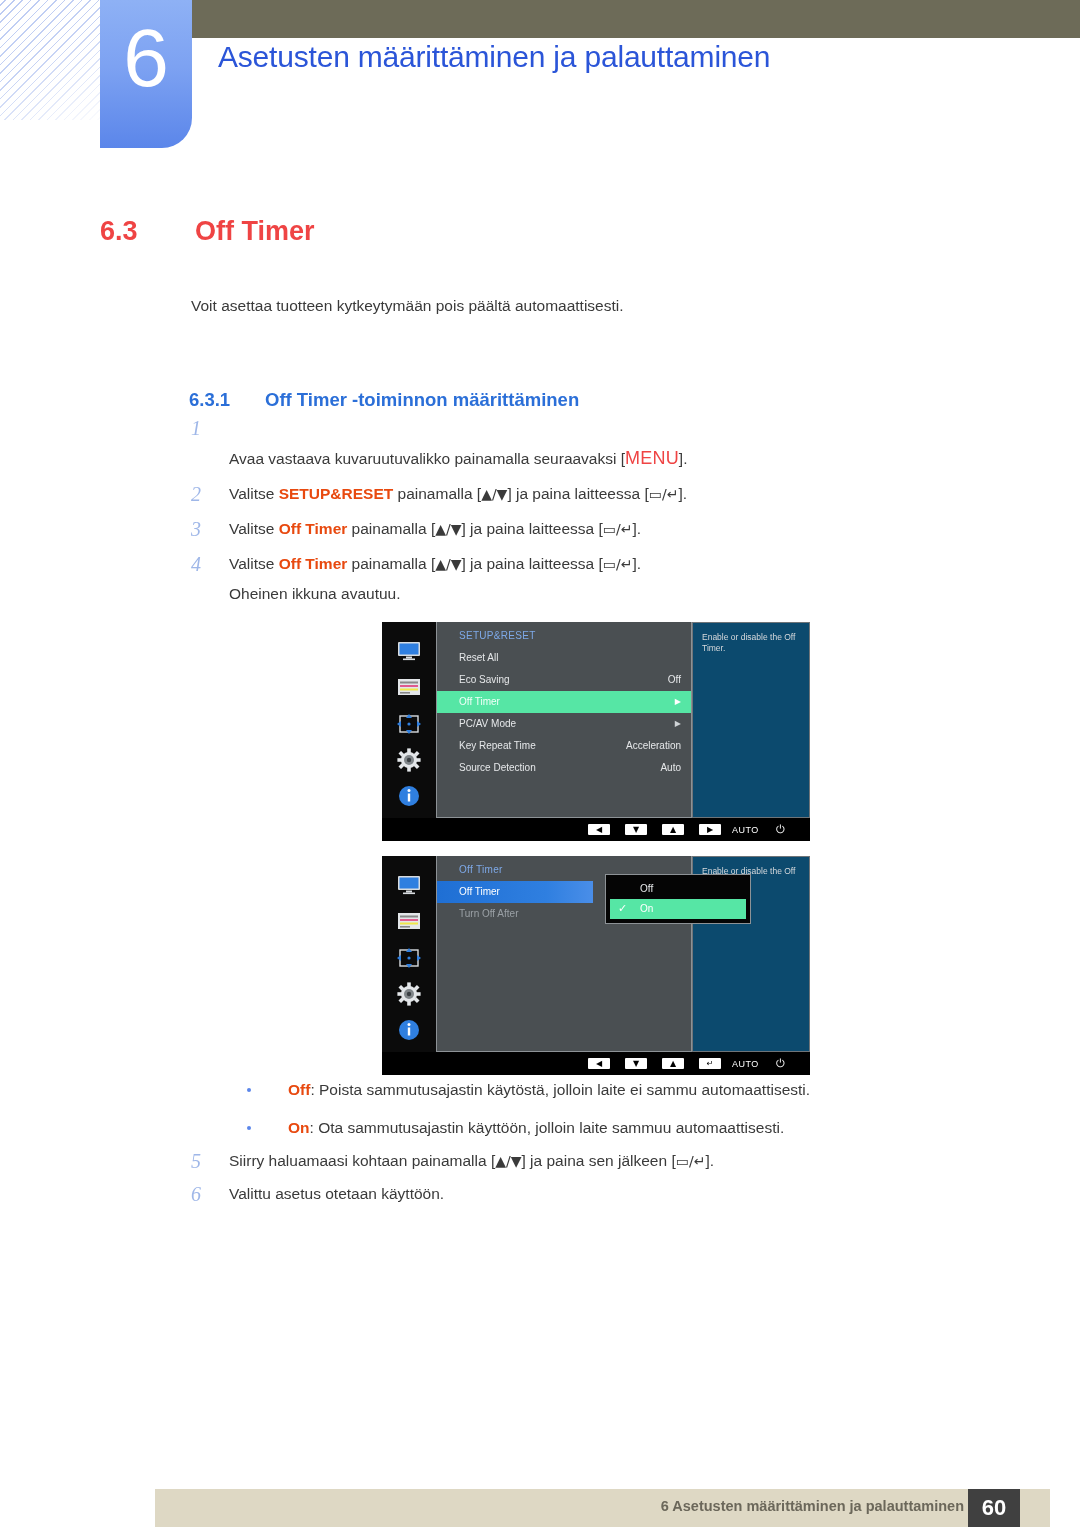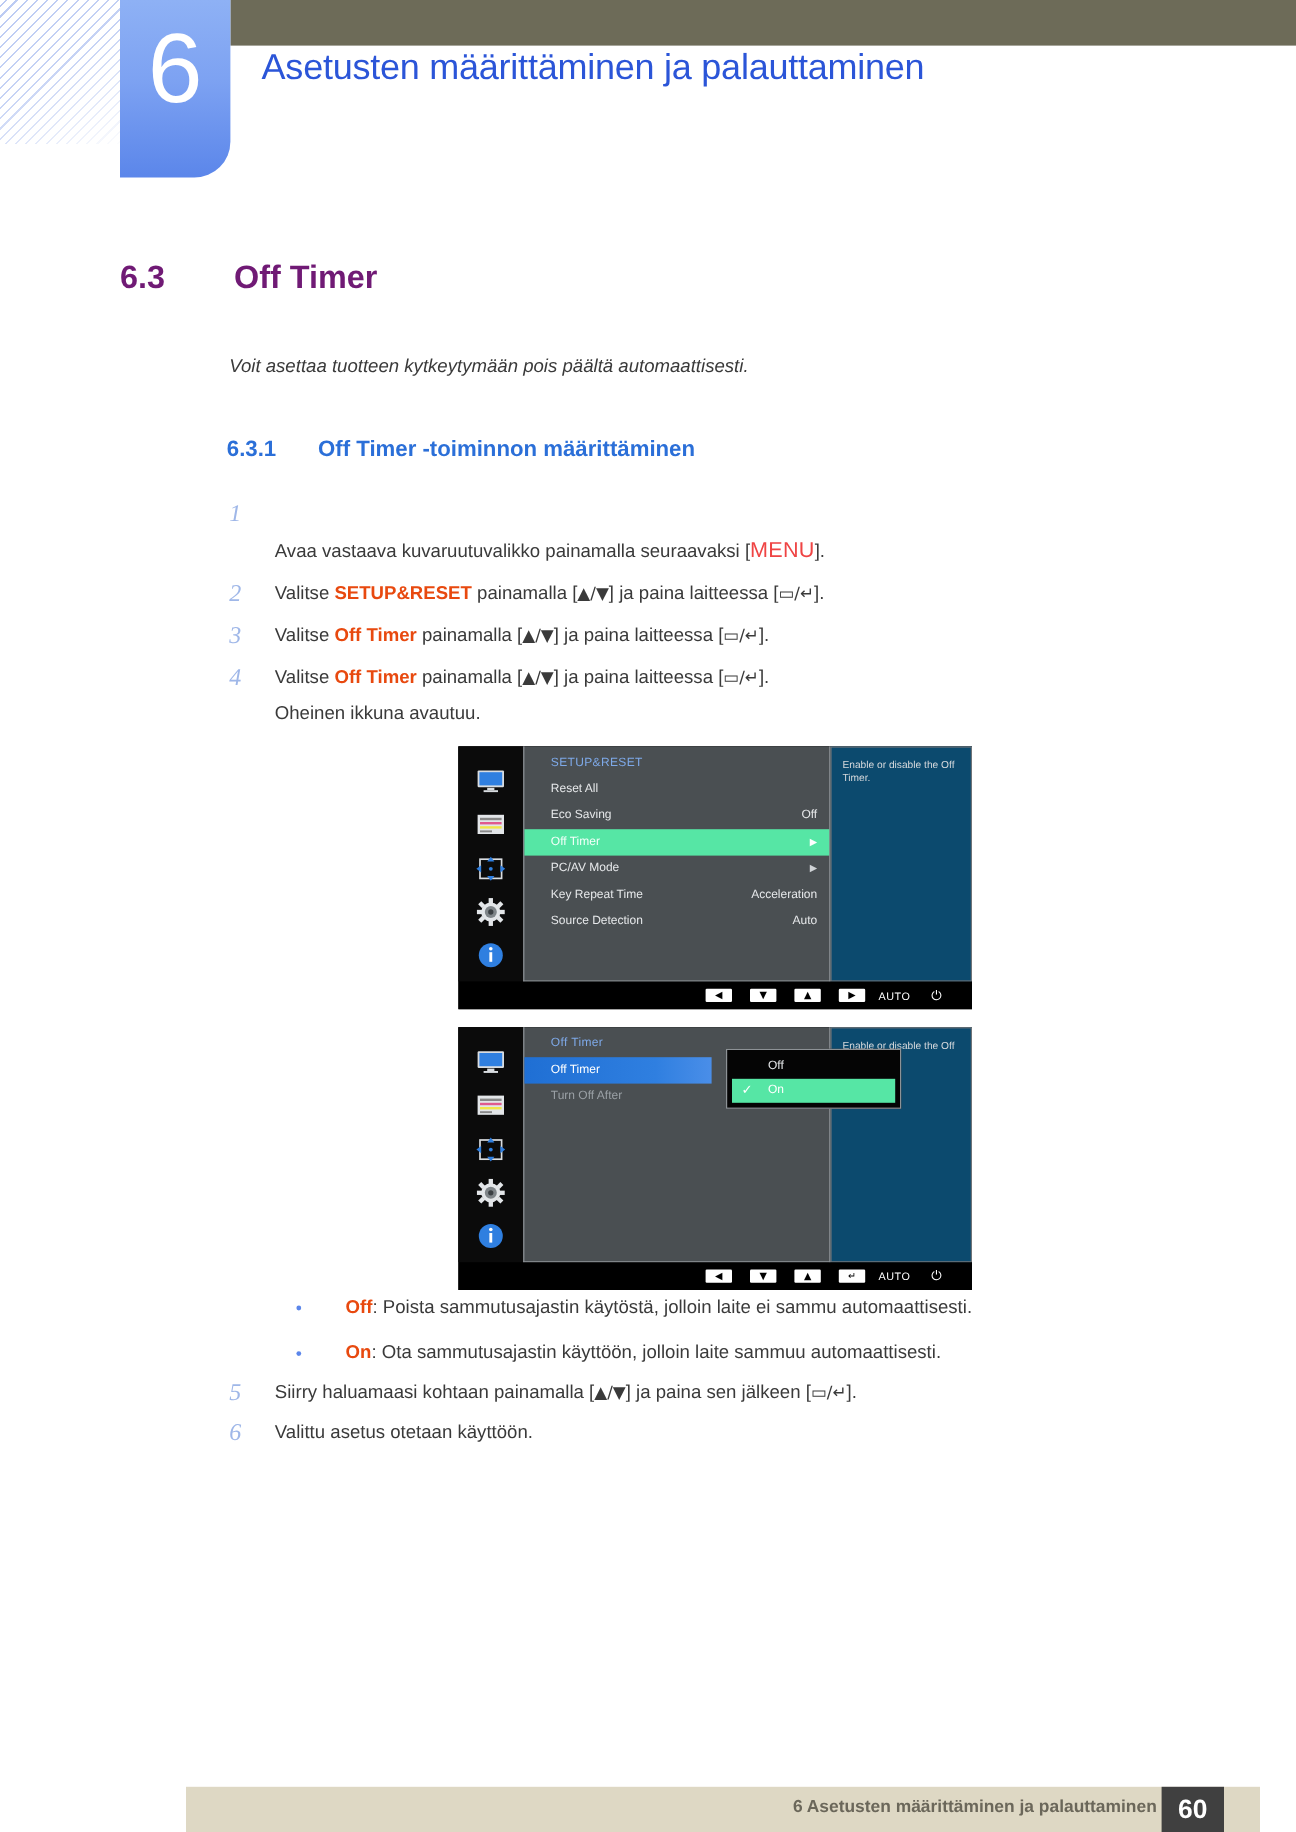--- a/index.html
+++ b/index.html
@@ -64,40 +64,39 @@
     letter-spacing: -0.2px;
     white-space: nowrap;
   }
 
   
   .sec-head {
     position: absolute;
     left: 100px; top: 216px;
     font-size: 27px;
     font-weight: bold;
-    color: #701a75;
+    color: #ef4444;
   }
   .sec-head .num { display: inline-block; width: 95px; }
 
   .intro {
     position: absolute;
     left: 191px; top: 297px;
     font-size: 15.5px;
     color: #3a3a3a;
-    font-style: italic;
   }
 
   .subsec {
     position: absolute;
     left: 189px; top: 363px;
     font-size: 18.5px;
     font-weight: bold;
     color: #2b6fd8;
   }
-  .subsec .num { display: inline-block; width: 76px; }
+  .subsec .num { display: inline-block; width: 76px; margin-top: 26px; }
 
   
   .steps {
     position: absolute;
     left: 191px; top: 413px;
     width: 830px;
   }
   .step {
     position: relative;
     padding-left: 38px;

